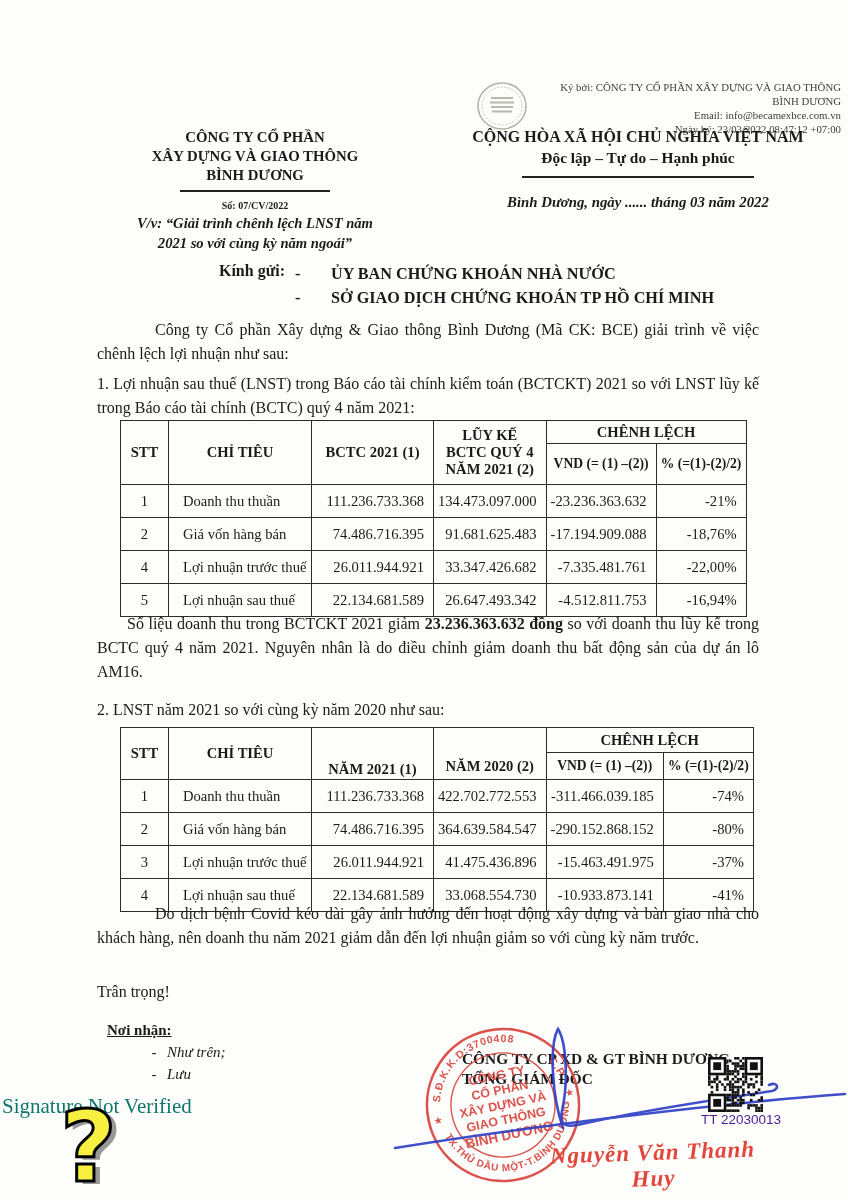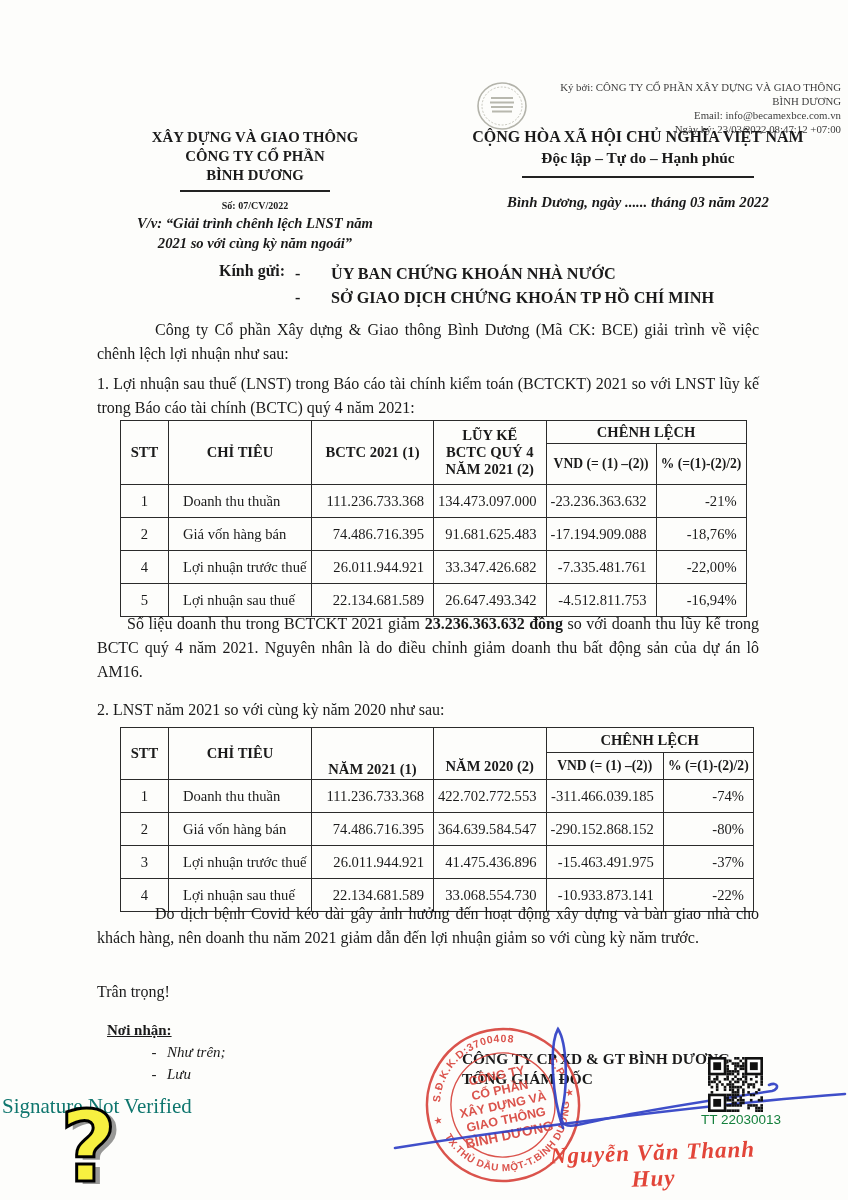--- a/index.html
+++ b/index.html
@@ -52,21 +52,21 @@
   .nn-dash{width:26px; text-align:center;}
   .snv{position:absolute; top:1094px; left:2px; font-size:21px; color:#0f766e; font-family:Liberation Serif, serif;}
   .qmark{
     position:absolute; top:1098px; left:60px; font-size:98px; line-height:1;
     font-weight:900; color:#f7f040; font-family:"DejaVu Sans",sans-serif;
     -webkit-text-stroke:3px #000; text-shadow:6px 3px 0 rgba(0,0,0,0.4);
   }
   .seal-svg{position:absolute; top:1022px; left:420px;}
   .sig-svg{position:absolute; top:1015px; left:380px; pointer-events:none;}
   .qr{position:absolute; top:1057px; left:708px; width:55px; height:55px;}
-  .qr-label{position:absolute; top:1112px; left:701px; font-size:13.5px; color:#15803d; font-family:"Liberation Sans","DejaVu Sans",sans-serif;}
+  .qr-label{position:absolute; top:1112px; left:701px; font-size:13.5px; color:#4c1d95; font-family:"Liberation Sans","DejaVu Sans",sans-serif;}
   .script-name{
     position:absolute; top:1140px; left:528px; width:250px; text-align:center;
     font-style:italic; font-weight:bold; font-size:23px; color:#e24539;
     transform:rotate(-2deg); letter-spacing:1px;
   }
 </style>
 </head>
 <body>
 
 <div class="page">
@@ -81,22 +81,22 @@
       <rect x="16" y="30.5" width="20" height="2" fill="#b8b8ae"></rect>
     </svg>
     <div class="ds-text">
       <div>Ký bởi: CÔNG TY CỔ PHẦN XÂY DỰNG VÀ GIAO THÔNG BÌNH DƯƠNG</div>
       <div>Email: info@becamexbce.com.vn</div>
       <div>Ngày ký: 23/03/2022 08:47:12 +07:00</div>
     </div>
   </div>
 
   <div class="head-left">
+    <div class="co-line">CÔNG TY CỔ PHẦN</div>
     <div class="co-line">XÂY DỰNG VÀ GIAO THÔNG</div>
-    <div class="co-line">CÔNG TY CỔ PHẦN</div>
     <div class="co-line">BÌNH DƯƠNG</div>
     <div class="hr-short"></div>
     <div class="doc-num">Số:  07/CV/2022</div>
     <div class="subject">
       <div>V/v: “Giải trình chênh lệch LNST năm</div>
       <div>2021 so với cùng kỳ năm ngoái”</div>
     </div>
   </div>
 
   <div class="head-right">
@@ -237,21 +237,21 @@
           <td class="c-num">41.475.436.896</td>
           <td class="c-num">-15.463.491.975</td>
           <td class="c-num">-37%</td>
         </tr>
         <tr>
           <td class="c-stt">4</td>
           <td class="c-name">Lợi nhuận sau thuế</td>
           <td class="c-num">22.134.681.589</td>
           <td class="c-num">33.068.554.730</td>
           <td class="c-num">-10.933.873.141</td>
-          <td class="c-num">-22%</td>
+          <td class="c-num">-41%</td>
         </tr>
       </tbody>
   </table>
 
   <div class="para indent" style="top:902px;">Do dịch bệnh Covid kéo dài gây ảnh hưởng đến hoạt động xây dựng và bàn giao nhà cho khách hàng, nên doanh thu năm 2021 giảm dẫn đến lợi nhuận giảm so với cùng kỳ năm trước.</div>
   <div class="para" style="top:980px;">Trân trọng!</div>
 
   <div class="sig-company">
     <div class="sig-co-line1">CÔNG TY CP XD &amp; GT BÌNH DƯƠNG</div>
     <div class="sig-co-line2">TỔNG GIÁM ĐỐC</div>

